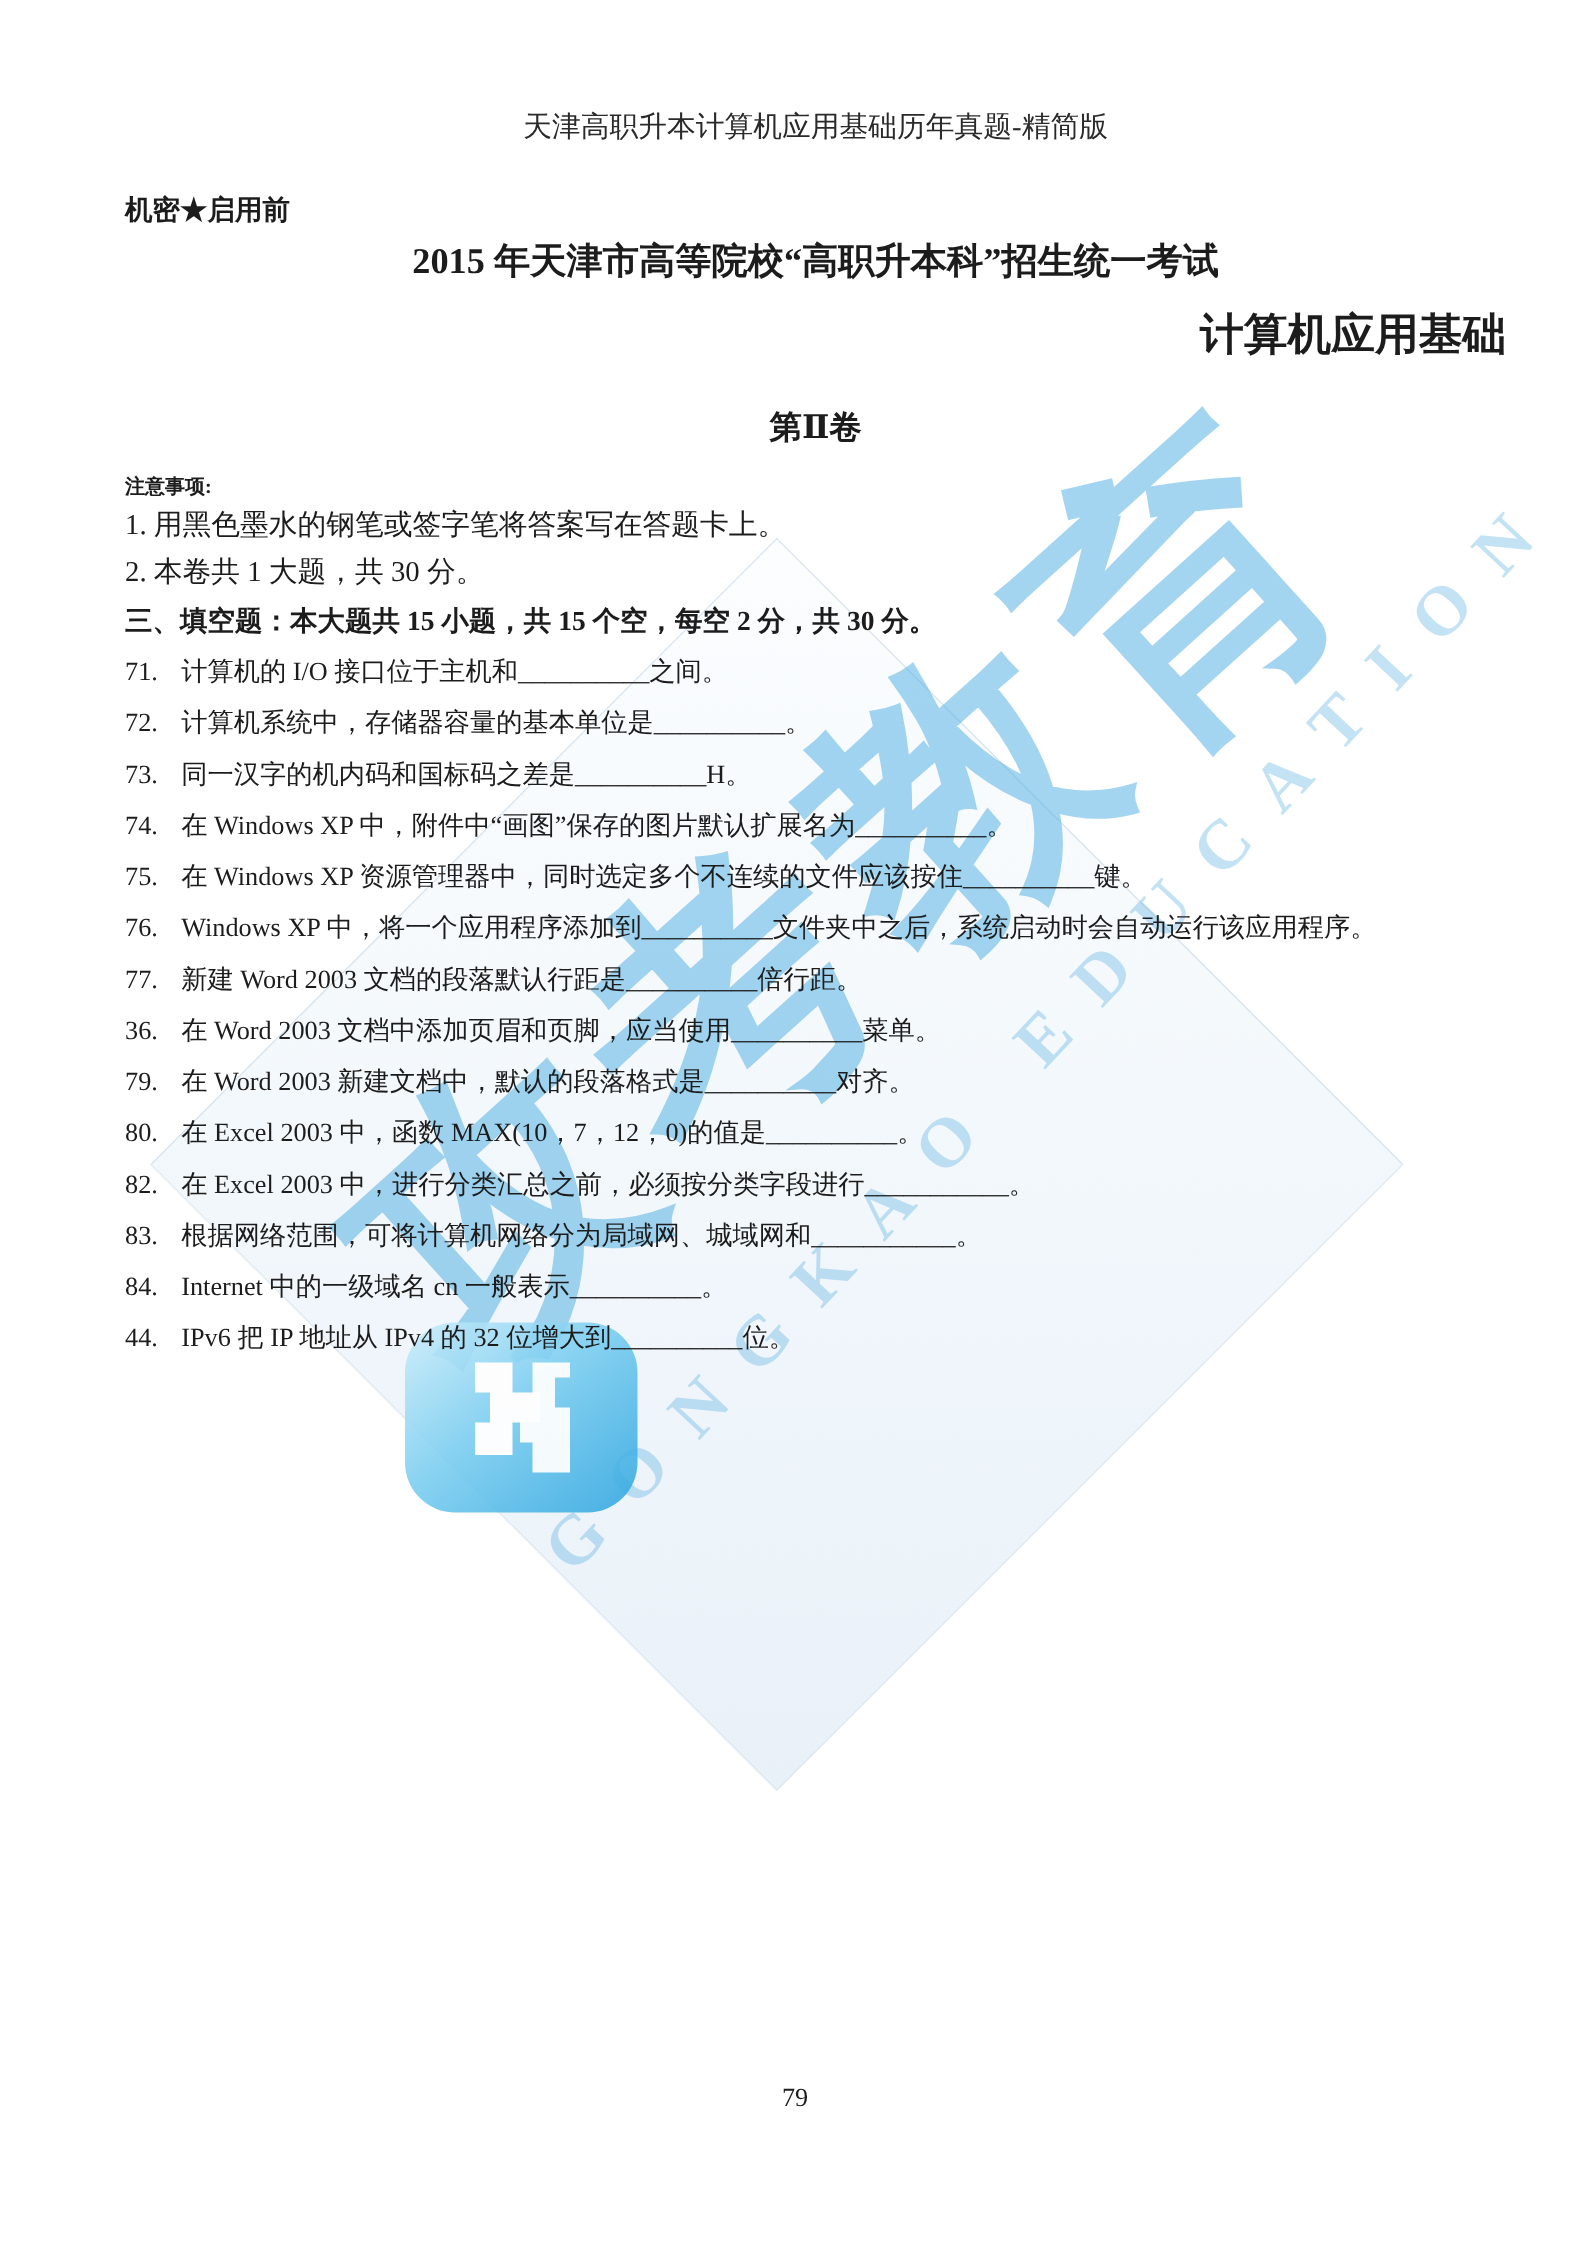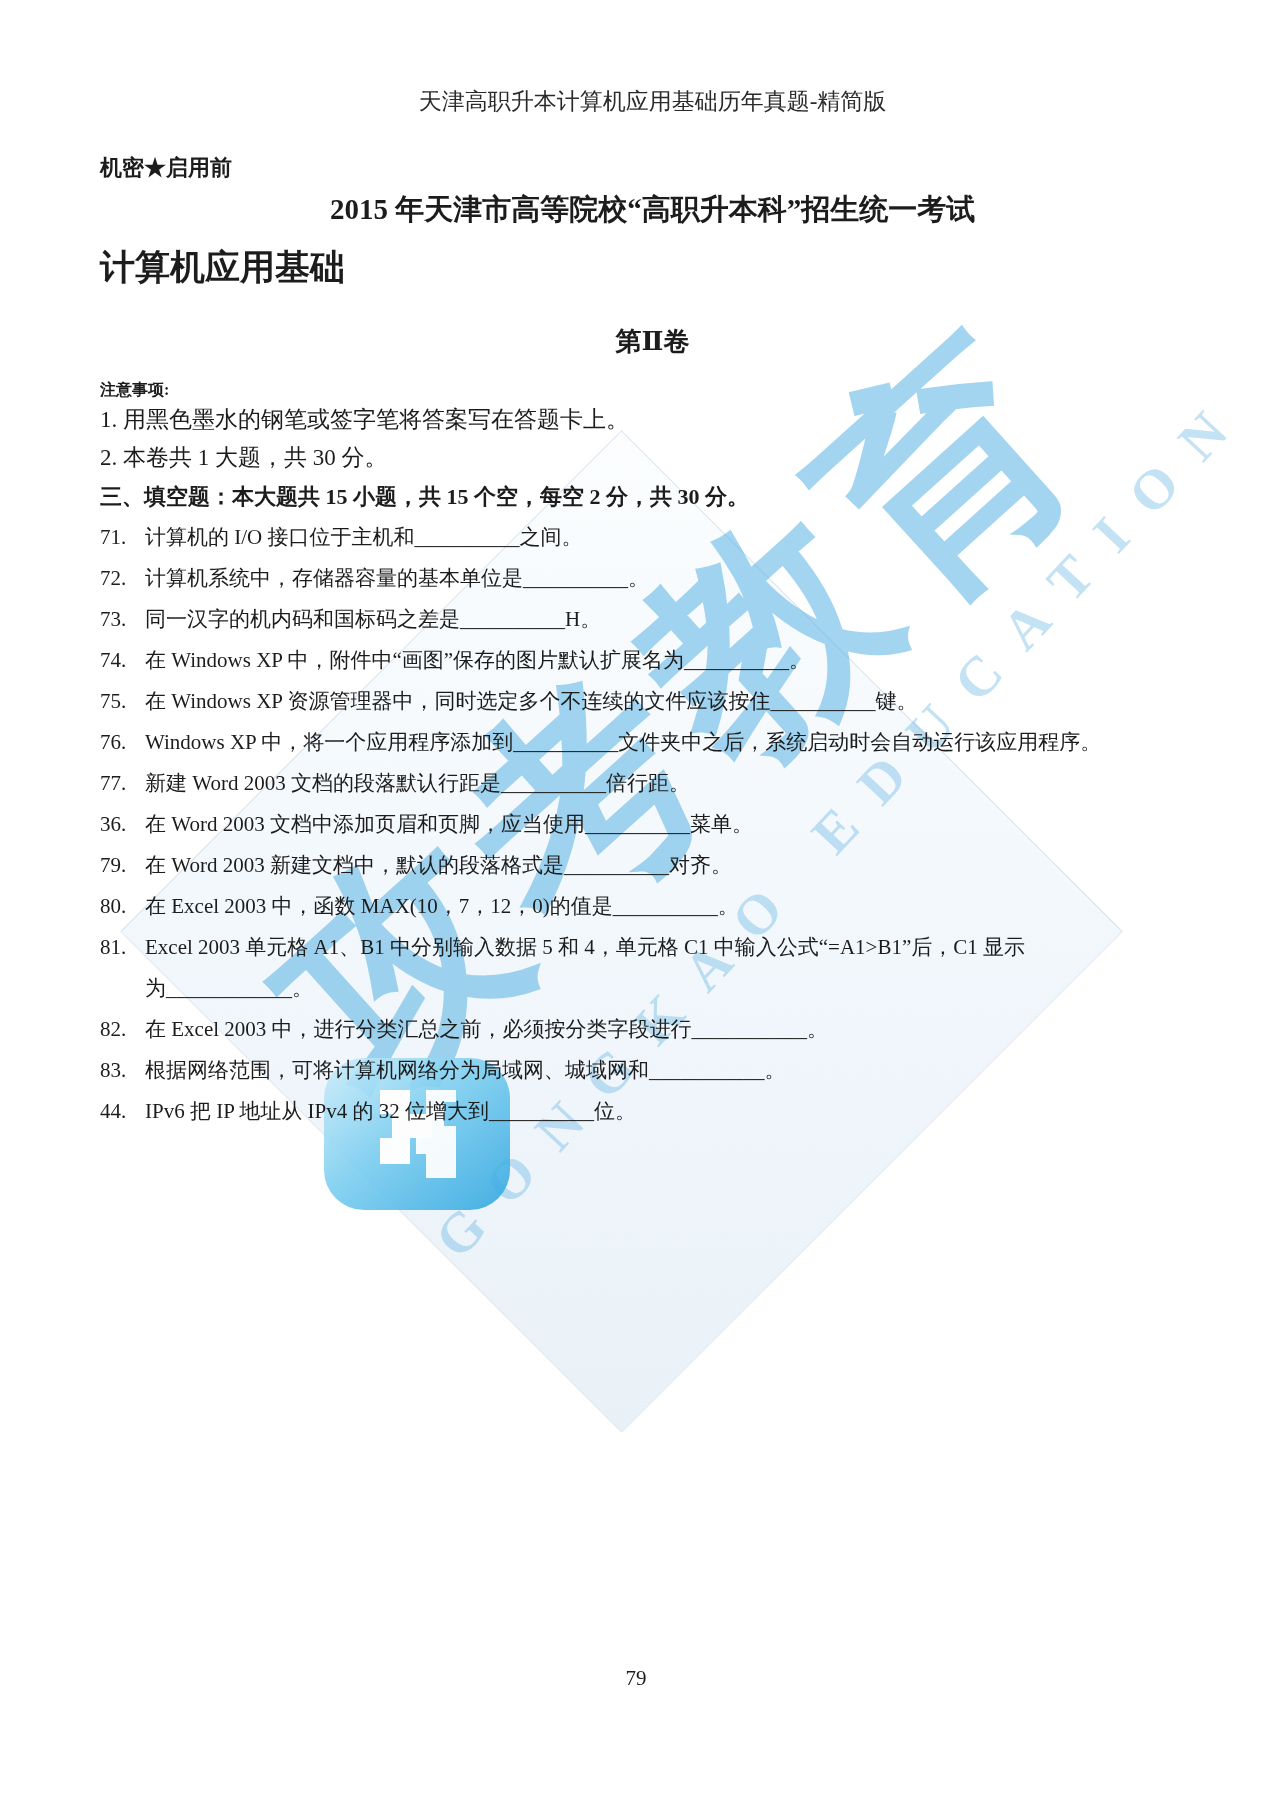--- a/index.html
+++ b/index.html
@@ -36,21 +36,21 @@
     transform:rotate(-47deg);
     white-space:nowrap;
     font-family:"Liberation Serif","DejaVu Serif",serif;
   }
   .wm-logo{position:absolute;left:322px;top:1056px;opacity:0.88;}
   
   .content{position:absolute;inset:0;z-index:1;padding:90px 67px 0 100px;box-sizing:border-box;}
   .doc-header{font-size:23px;line-height:1;text-align:center;color:#2a2a2a;}
   .classification{margin-top:44px;font-size:22px;line-height:1;font-weight:bold;}
   .title1{margin:16px 0 0 0;font-size:29px;line-height:1;font-weight:bold;text-align:center;}
-  .title2{margin:26px 0 0 0;font-size:35px;line-height:1;font-weight:bold;text-align:left;}
+  .title2{margin:26px 0 0 0;font-size:35px;line-height:1;font-weight:bold;text-align:right;}
   .title3{margin:44px 0 0 0;font-size:26px;line-height:1;font-weight:bold;text-align:center;}
   .notice-heading{margin-top:24px;font-size:16px;line-height:22px;font-weight:bold;}
   .notice-item{font-size:23px;line-height:38px;}
   .section-heading{font-size:22px;line-height:40px;font-weight:bold;}
   .questions{margin:0;padding:0;list-style:none;}
   .q{display:flex;font-size:21px;line-height:41px;}
   .q-num{flex:0 0 45px;font-family:Liberation Serif, serif;}
   .q-text{flex:1 1 auto;white-space:pre-wrap;}
   .page-number{position:absolute;left:0;top:1668px;width:100%;text-align:center;font-size:21px;line-height:1;}
 </style>
@@ -124,31 +124,30 @@
         </div>
       <div class="q">
           <span class="q-num">79.</span>
           <span class="q-text">在 Word 2003 新建文档中，默认的段落格式是__________对齐。</span>
         </div>
       <div class="q">
           <span class="q-num">80.</span>
           <span class="q-text">在 Excel 2003 中，函数 MAX(10，7，12，0)的值是__________。</span>
         </div>
       <div class="q">
-          <span class="q-num">81.</span>
-          <span class="q-text">Excel 2003 单元格 A1、B1 中分别输入数据 5 和 4，单元格 C1 中输入公式“=A1&gt;B1”后，C1 显示
-为____________。</span>
-        </div>
-      <div class="q">
           <span class="q-num">82.</span>
           <span class="q-text">在 Excel 2003 中，进行分类汇总之前，必须按分类字段进行___________。</span>
         </div>
       <div class="q">
           <span class="q-num">83.</span>
           <span class="q-text">根据网络范围，可将计算机网络分为局域网、城域网和___________。</span>
+        </div>
+      <div class="q">
+          <span class="q-num">84.</span>
+          <span class="q-text">Internet 中的一级域名 cn 一般表示__________。</span>
         </div>
       <div class="q">
           <span class="q-num">44.</span>
           <span class="q-text">IPv6 把 IP 地址从 IPv4 的 32 位增大到__________位。</span>
         </div>
     </div>
 
     <div class="page-number">79</div>
   </div>
 </div>

